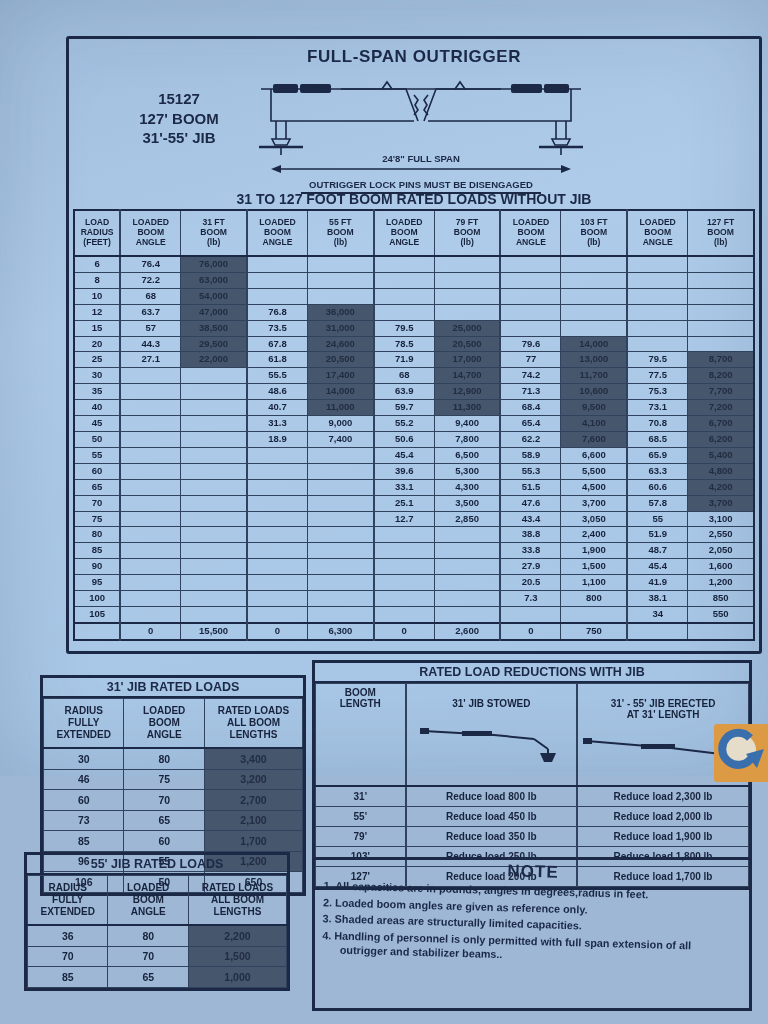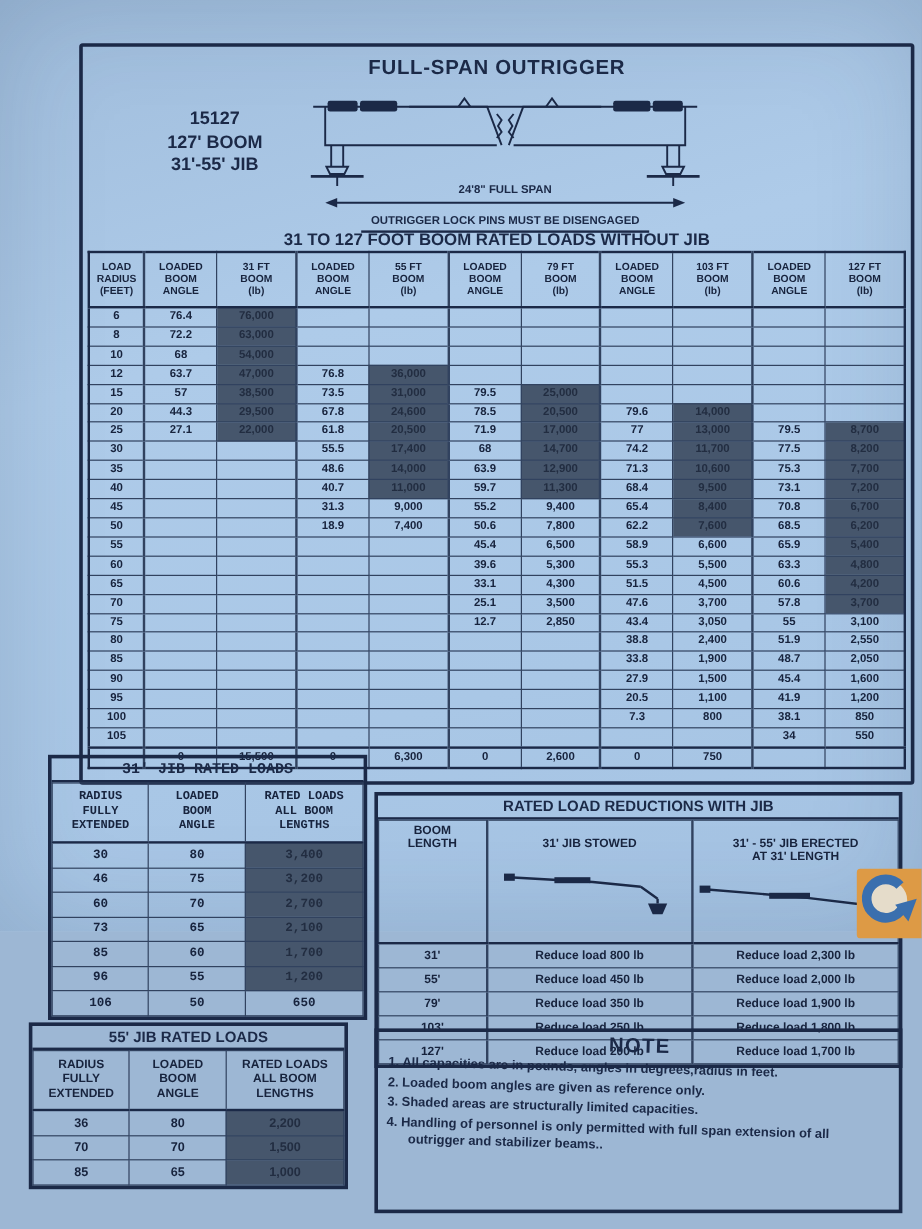--- a/index.html
+++ b/index.html
@@ -24,21 +24,21 @@
     padding:0;color:#17233d;}
   .main th{font-size:8.6px;line-height:1.15;height:44px;}
   .main td{font-size:9.5px;height:14.9px;line-height:14.9px;}
   .main th:nth-child(even),.main td:nth-child(even){border-left-width:2px;}
   .main thead th{border-bottom:2px solid #1b2947;}
   .main tbody tr:last-child td{border-top:2px solid #1b2947;}
   .shaded{background:#46566c;color:#222d41 !important;}
   .box{position:absolute;border:3px solid #1b2947;background:transparent;}
   .box .btitle{text-align:center;font-size:12.5px;border-bottom:2.5px solid #1b2947;
     padding:2px 0;}
-  .jib31{left:40px;top:629px;width:260px;font-family:Liberation Mono, monospace;}
+  .jib31{left:40px;top:675px;width:260px;}
   .jib55{left:24px;top:852px;width:260px;}
   .jibtable{width:100%;}
   .jibtable th,.jibtable td{border:1px solid #31425f;white-space:pre-line;
     text-align:center;color:#17233d;}
   .jibtable th{font-size:10px;line-height:1.2;height:46px;}
   .jibtable th:nth-child(3){width:38%;}
   .jibtable th:nth-child(1),.jibtable th:nth-child(2){width:31%;}
   .jibtable td{font-size:10.5px;height:17.5px;}
   .jibtable thead th{border-bottom:2px solid #1b2947;}
   .reductions{left:312px;top:660px;width:434px;}
@@ -289,21 +289,21 @@
           </tr>
           <tr>
             <td>45</td>
             <td></td>
             <td></td>
             <td>31.3</td>
             <td>9,000</td>
             <td>55.2</td>
             <td>9,400</td>
             <td>65.4</td>
-            <td class="shaded">8,400</td>
+            <td class="shaded">4,100</td>
             <td>70.8</td>
             <td class="shaded">6,700</td>
           </tr>
           <tr>
             <td>50</td>
             <td></td>
             <td></td>
             <td>18.9</td>
             <td>7,400</td>
             <td>50.6</td>

